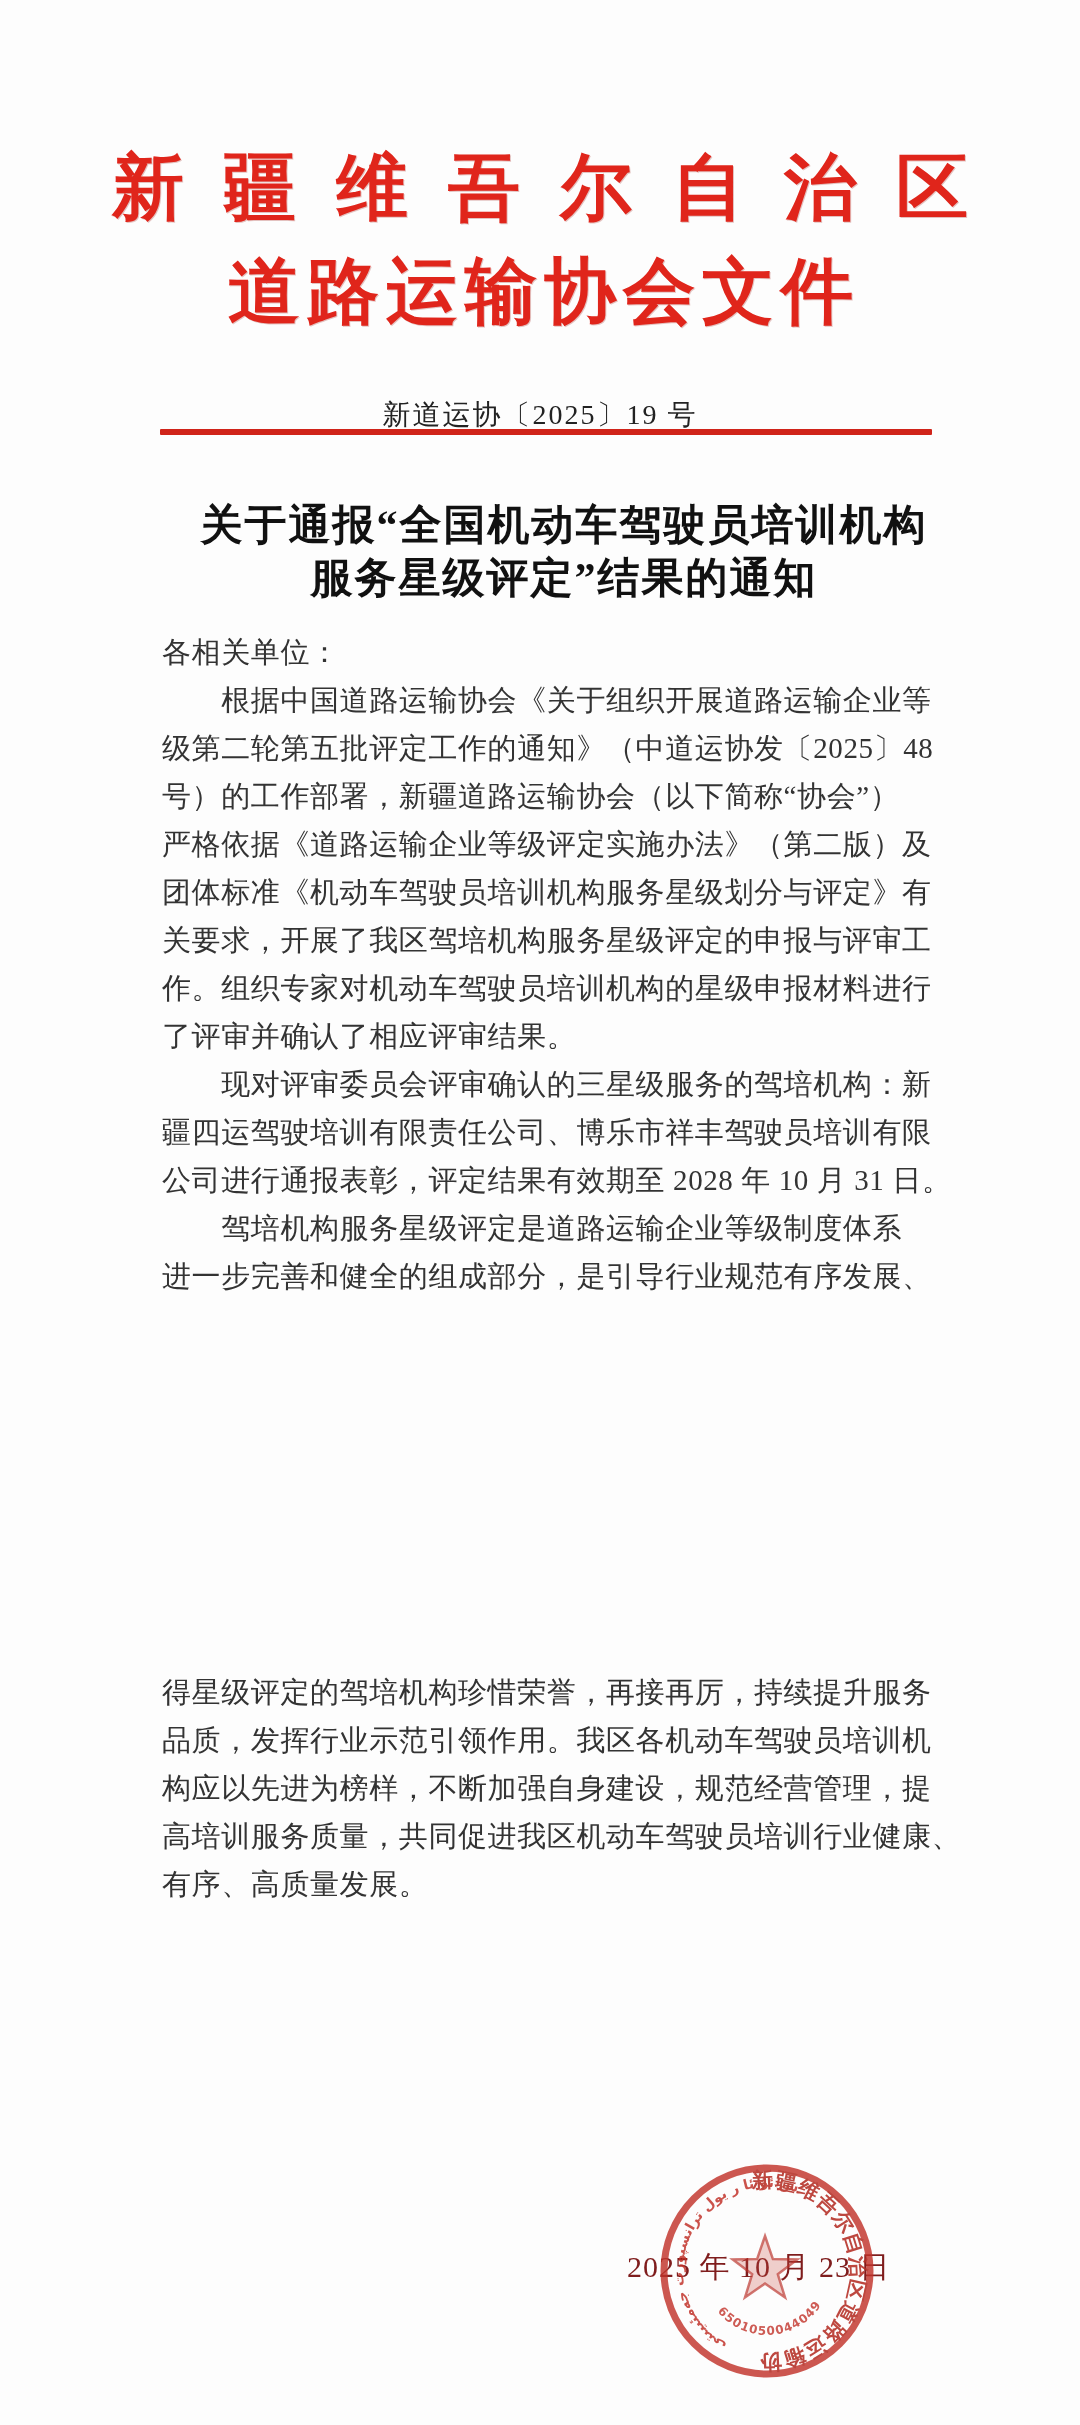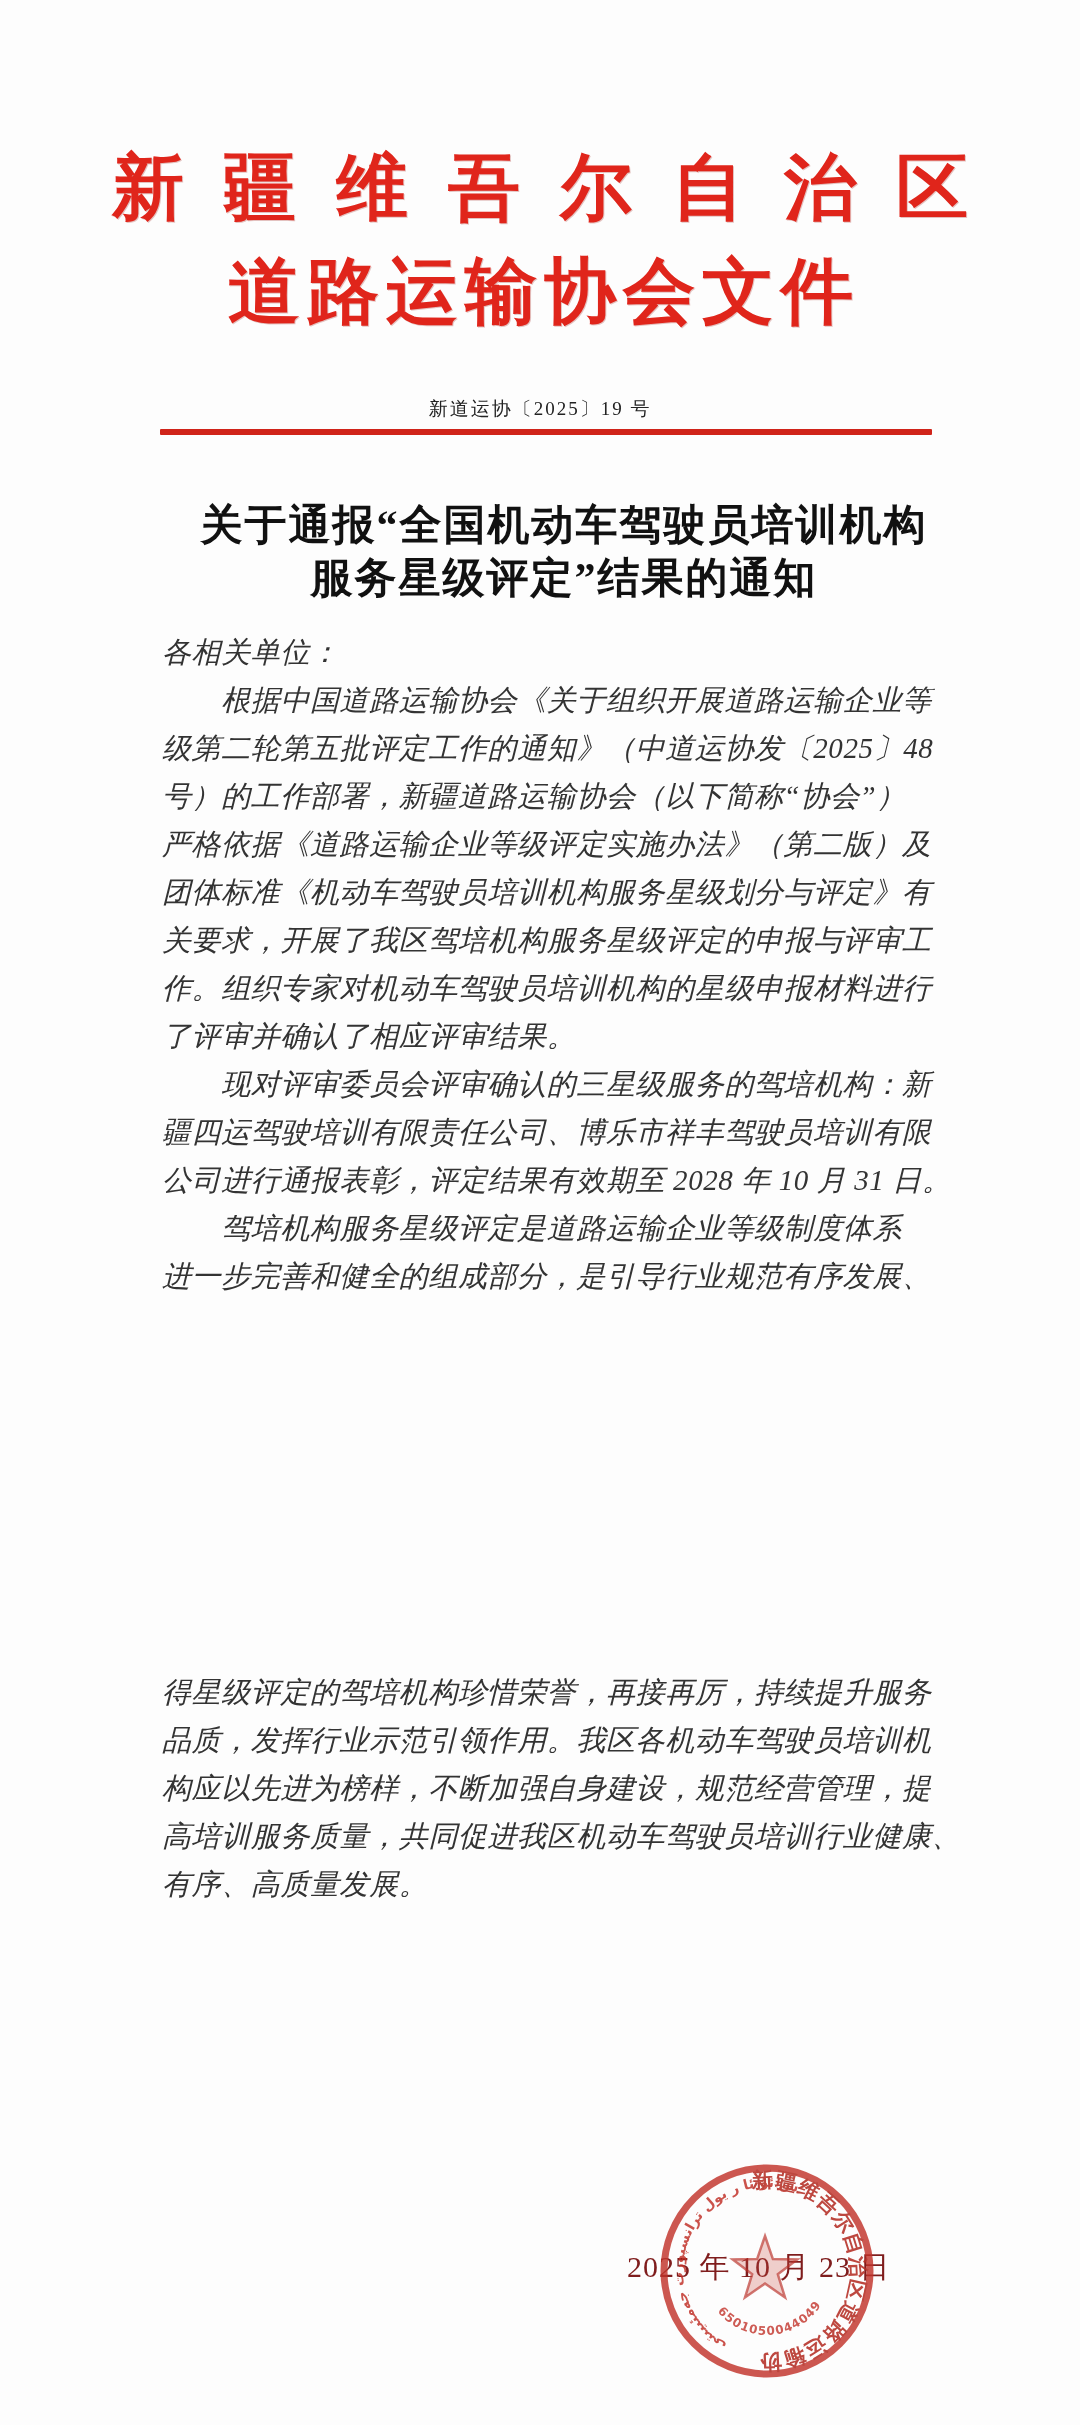--- a/index.html
+++ b/index.html
@@ -26,21 +26,21 @@
     text-align:center;
     font-size:72px;font-weight:bold;
     letter-spacing:7px;margin-left:4px;
     color:#e0251b;
     text-shadow:1px 1px 0 rgba(150,20,10,.25);
     white-space:nowrap;
   }
   .docnum{
     position:absolute;top:396px;left:0;width:1080px;
     text-align:center;
-    font-size:19px;letter-spacing:2px;
+    font-size:28px;letter-spacing:2px;
     color:#222;
     white-space:nowrap;
   }
   .rule{
     position:absolute;top:429px;left:160px;
     width:772px;height:6px;
     background:#d0241a;
     border-radius:1px;
   }
   .title-l{
@@ -53,21 +53,21 @@
   }
   .title-l.l1{top:497px;}
   .title-l.l2{top:550px;}
   .body-block{
     position:absolute;left:162px;width:770px;
     font-size:29px;line-height:48px;
     letter-spacing:.6px;color:#333;
   }
   .body-block.b1{top:628px;}
   .body-block.b2{top:1668px;}
-  .body-line{white-space:pre;font-style:italic;}
+  .body-line{white-space:pre;}
   .dateline{
     position:absolute;top:2247px;left:627px;
     font-size:30px;letter-spacing:1px;color:#7f1d1d;
     white-space:nowrap;
   }
   .seal-svg{
     position:absolute;left:640px;top:2150px;
     opacity:.88;
   }
   .seal-cn{

